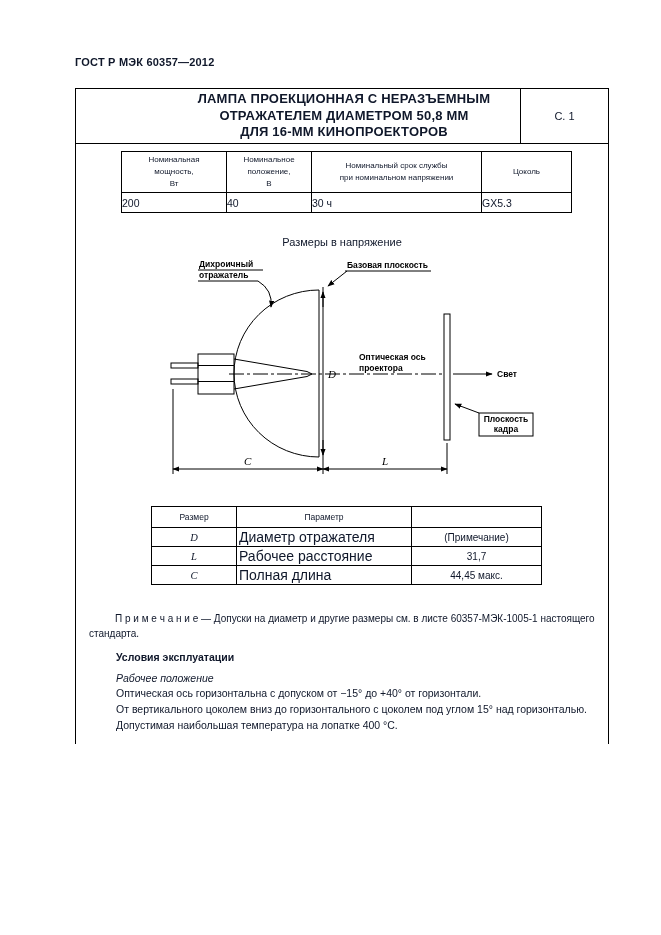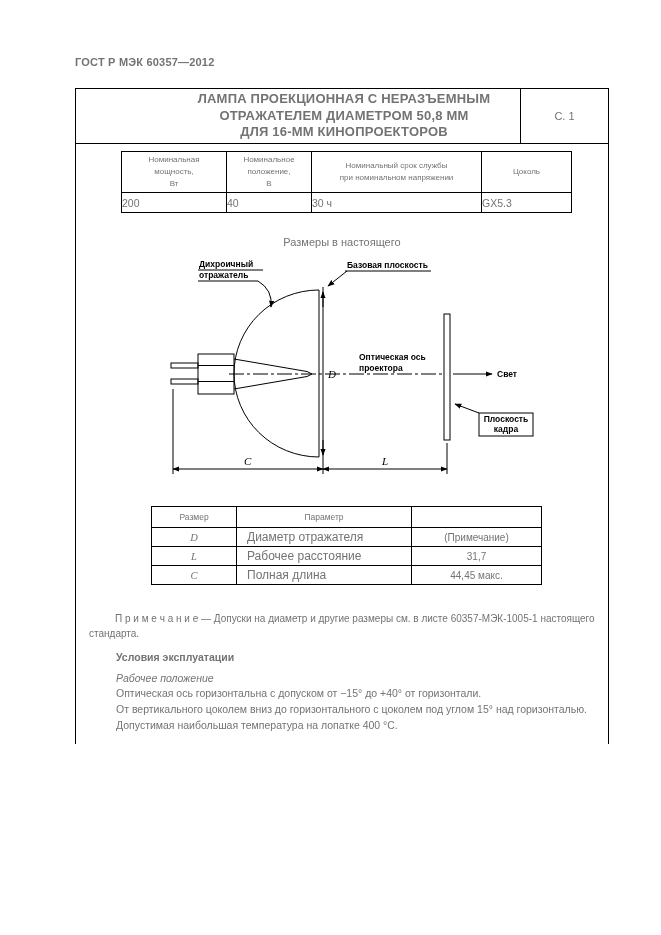--- a/index.html
+++ b/index.html
@@ -1,19 +1,19 @@
 <!DOCTYPE html>
 <html><head>
 <meta charset="utf-8">
 <style>
   * { margin:0; padding:0; box-sizing:border-box; }
   html,body { background:#fff; }
   .page {
     position:relative; width:661px; height:744px; background:#fff;
-    color:#737373; font-family:"Liberation Sans", sans-serif; overflow:hidden;
+    color:#0f172a; font-family:"Liberation Sans", sans-serif; overflow:hidden;
   }
   .abs { position:absolute; }
 
   .doc-header { left:75px; top:56px; font-size:11px; font-weight:bold; letter-spacing:.2px; }
 
   .main-box { left:75px; top:88px; width:534px; height:745px; border:1px solid #000; }
 
   .title-row { position:absolute; left:0; top:0; width:100%; height:55px; border-bottom:1px solid #000; display:flex; }
   .title-cell {
     flex:1; display:flex; align-items:center; justify-content:center;
@@ -35,21 +35,21 @@
   .caption { left:0; top:147px; width:100%; text-align:center; font-size:11px; }
 
   .diagram { left:25px; top:168px; }
   .dlabel { font-family:"Liberation Sans", sans-serif; font-size:8.5px; font-weight:bold; fill:#000; }
   .dimletter { font-family:"Liberation Serif", serif; font-style:italic; font-size:11px; fill:#000; }
 
   .dims-table { position:absolute; left:75px; top:417px; }
   .dims-table th { height:21px; font-size:8.5px; font-weight:normal; vertical-align:middle; }
   .dims-table td { height:19px; vertical-align:middle; }
   .dims-table td.size { font-family:"Liberation Serif", serif; font-style:italic; font-size:10.5px; text-align:center; }
-  .dims-table td.param { font-size:12px; text-align:left; padding-left:10px; }
+  .dims-table td.param { font-size:14px; text-align:left; padding-left:2px; }
   .dims-table td.val { font-size:10px; text-align:center; }
 
   .note { left:13px; top:522px; width:516px; font-size:10px; line-height:1.5; text-indent:26px; }
 
   .op-heading { left:40px; top:562px; font-size:10.5px; font-weight:bold; }
   .op-sub { left:40px; top:583px; font-size:10.5px; font-style:italic; }
   .op-line1 { left:40px; top:598px; font-size:10.5px; }
   .op-line2 { left:40px; top:614px; font-size:10.5px; }
   .op-line3 { left:40px; top:630px; font-size:10.5px; }
 
@@ -98,21 +98,21 @@
         </tr>
         <tr>
           <td>200</td>
           <td>40</td>
           <td>30 ч</td>
           <td>GX5.3</td>
         </tr>
       </tbody>
     </table>
 
-    <div class="abs caption">Размеры в настоящего</div>
+    <div class="abs caption">Размеры в напряжение</div>
 
     <svg class="abs diagram" width="480" height="235" viewBox="0 0 480 235">
       <defs>
         <marker id="arr" viewBox="0 0 10 10" refX="9" refY="5" markerWidth="7" markerHeight="7" orient="auto-start-reverse">
           <path d="M0,1.2 L10,5 L0,8.8 z" fill="#000"></path>
         </marker>
       </defs>
 
       <g stroke="#000" stroke-width="1" fill="none">
         <g>

